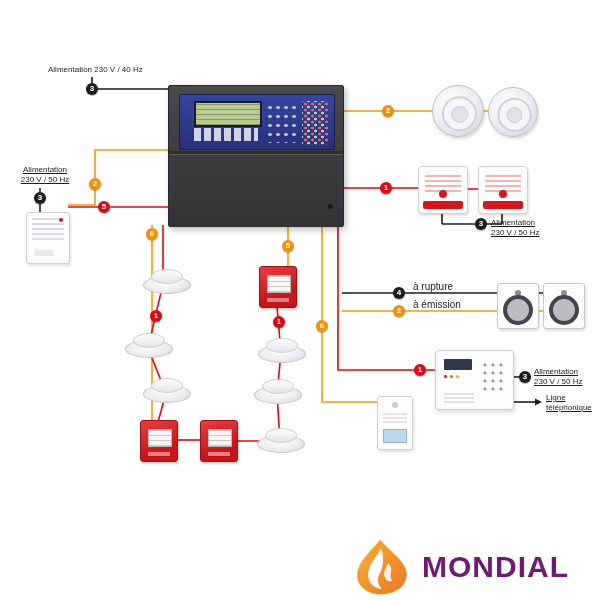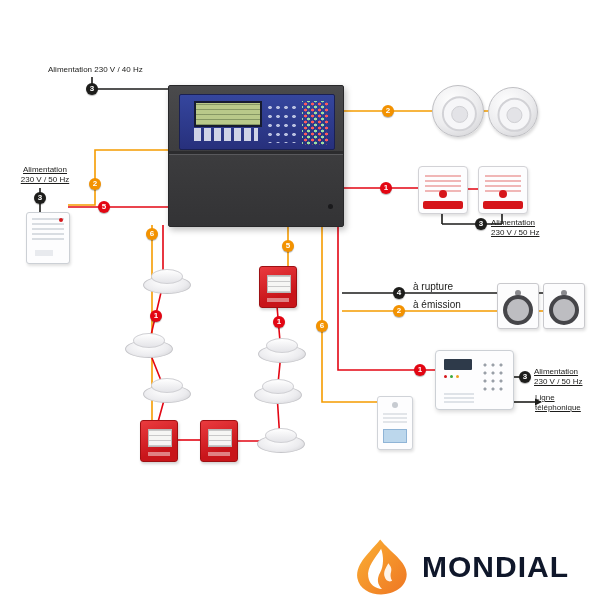--- a/index.html
+++ b/index.html
@@ -115,21 +115,21 @@
   
   .lbl{position:absolute;font:8px/10px "Liberation Sans",sans-serif;color:#1d1d1b;}
   .lbl span{display:block;text-decoration:underline;}
   .lbl.center{text-align:center;}
   .lbl-big{font-size:10px;line-height:11px;}
 
   
   .logo{position:absolute;left:350px;top:536px;display:flex;align-items:center;gap:8px;}
   .logo-flame{width:64px;height:62px;display:block;}
   .logo-text{text-align:center;}
-  .logo-line1{font:bold 30px/30px "Liberation Sans",sans-serif;color:#0f172a;letter-spacing:1px;}
+  .logo-line1{font:bold 30px/30px "Liberation Sans",sans-serif;color:#701a75;letter-spacing:1px;}
   .logo-line2{font:bold 27px/28px "Liberation Sans",sans-serif;color:#f7941e;}
 </style>
 </head>
 <body>
 
 <div class="wrap">
 
   <svg class="wires" viewBox="0 0 600 600">
 
     <g stroke="#1d1d1b" stroke-width="1.6" fill="none">
@@ -291,21 +291,21 @@
   </div>
 
   <div class="lbl lbl-big" style="left:413px;top:281px;">à rupture</div>
   <div class="lbl lbl-big" style="left:413px;top:299px;">à émission</div>
 
   <div class="lbl" style="left:534px;top:367px;">
     <span>Alimentation</span>
     <span>230 V / 50 Hz</span>
   </div>
 
-  <div class="lbl" style="left:535px;top:393px;">
+  <div class="lbl" style="left:546px;top:393px;">
     <span>Ligne</span>
     <span>téléphonique</span>
   </div>
 
   <div class="logo">
     <svg class="logo-flame" viewBox="0 0 70 64">
       <defs>
         <linearGradient id="fg" x1="0" y1="0" x2="1" y2="1">
           <stop offset="0" stop-color="#fbb034"></stop>
           <stop offset="1" stop-color="#ee7623"></stop>

